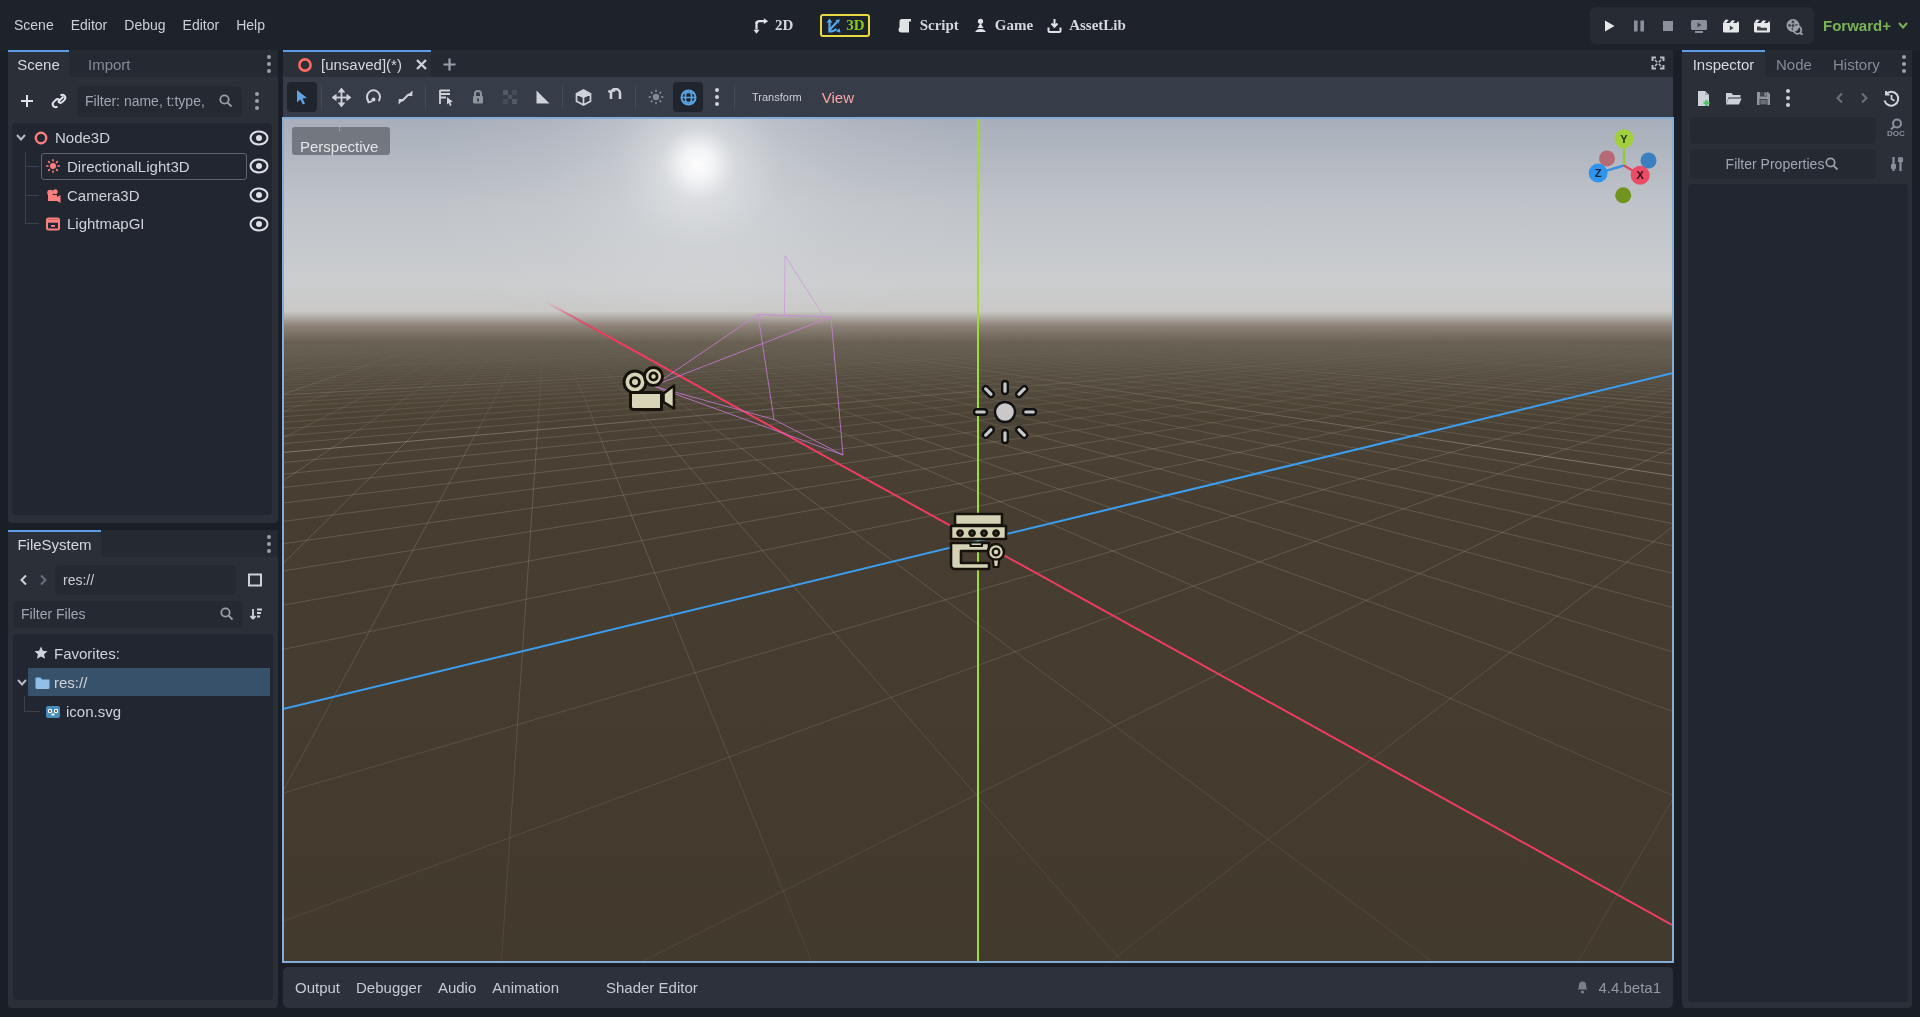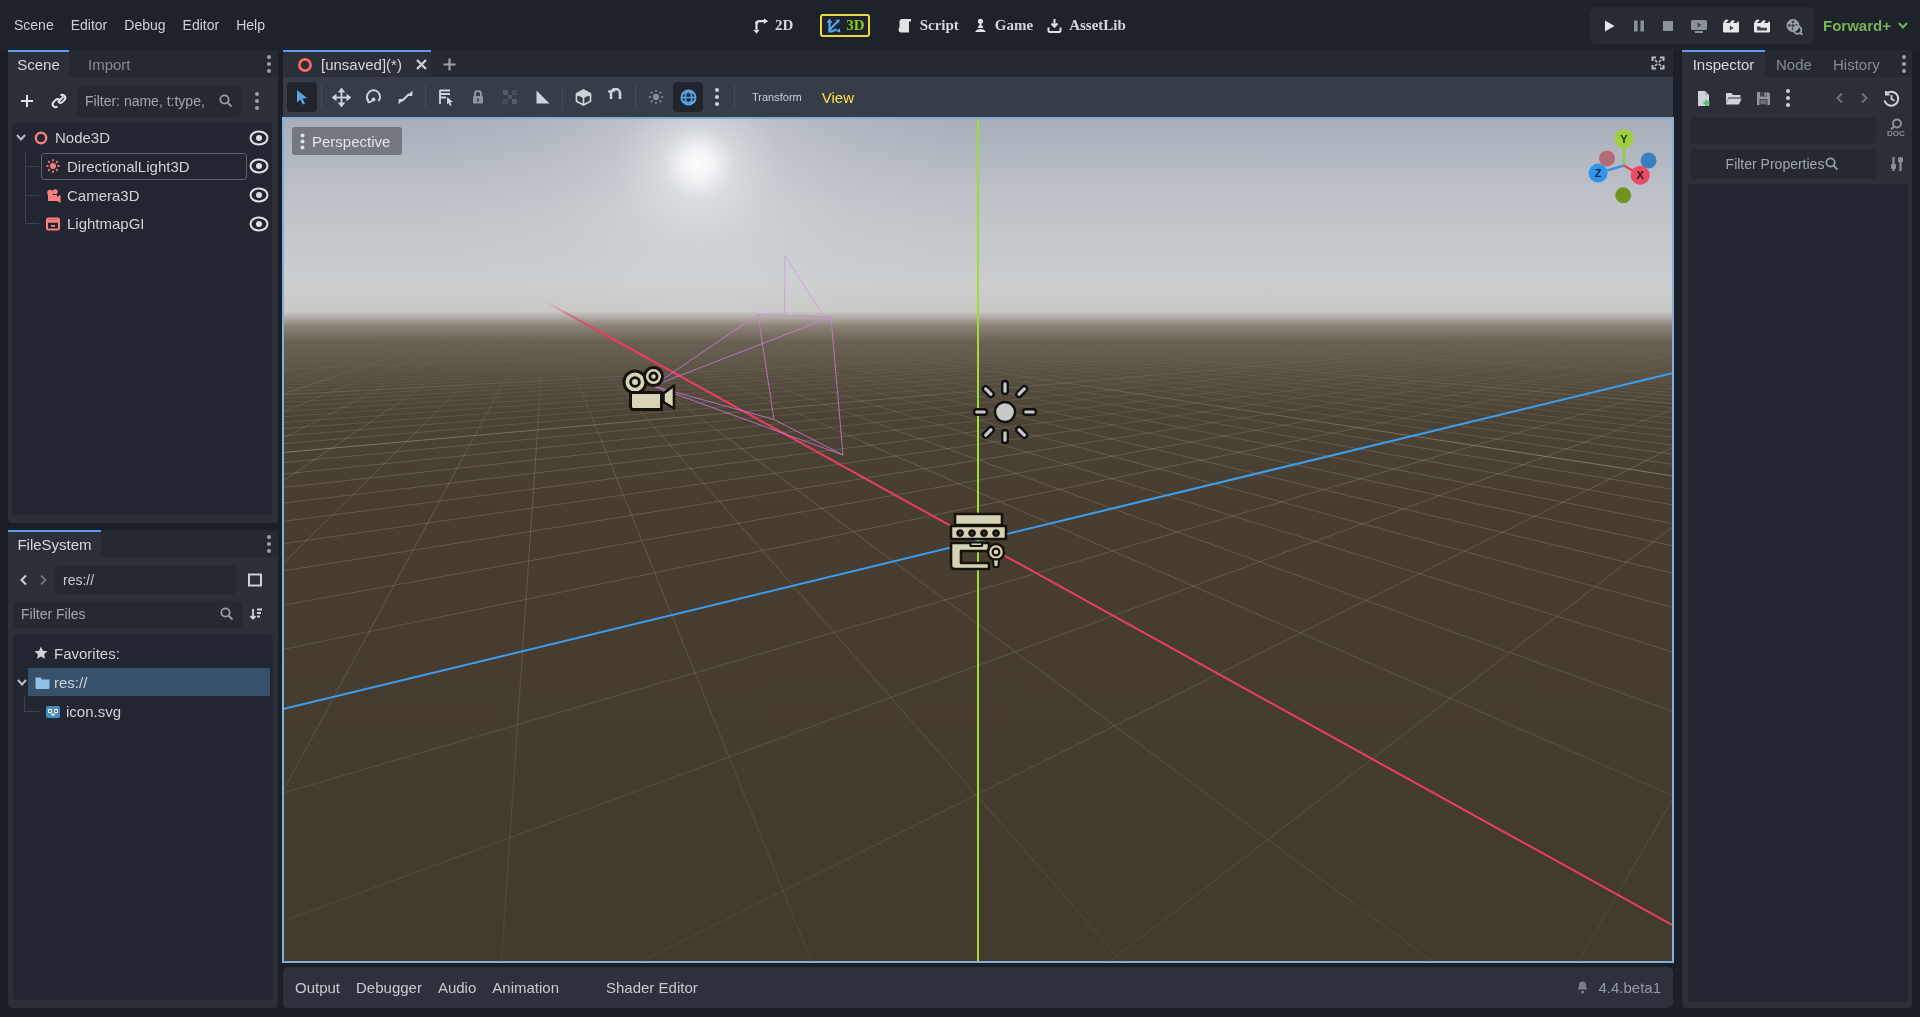--- a/index.html
+++ b/index.html
@@ -438,21 +438,21 @@
     </div>
   <div class="tbtn" style="width:24px;">
       <svg width="6" height="20" viewBox="0 0 6 20">
         <circle cx="3" cy="3" r="2" fill="#ced3d9"></circle>
         <circle cx="3" cy="10" r="2" fill="#ced3d9"></circle>
         <circle cx="3" cy="17" r="2" fill="#ced3d9"></circle>
       </svg>
     </div>
   <div class="sep" style="margin:0 3px;"></div>
   <span style="font-size:11px; color:#cbd0d6; padding:0 12px;">Transform</span>
-  <span style="font-size:15px; color:#fde047; padding:0 6px;">View</span>
+  <span style="font-size:15px; color:#fca5a5; padding:0 6px;">View</span>
 </div>
 
 <div class="abs" style="left:282px; top:117px; width:1392px; height:846px; border:2px solid #84aed8;">
 <svg width="1388" height="842" viewBox="0 0 1388 842">
 <defs>
 <linearGradient id="sky" x1="0" y1="0" x2="0" y2="193" gradientUnits="userSpaceOnUse">
   <stop offset="0" stop-color="#a8afba"></stop>
   <stop offset="0.45" stop-color="#c0c4ca"></stop>
   <stop offset="0.85" stop-color="#cbcdcf"></stop>
   <stop offset="1" stop-color="#c9c8c5"></stop>
@@ -685,21 +685,21 @@
   <circle cx="1364.5" cy="41.5" r="8" fill="#3a7fc0"></circle>
   <circle cx="1339.2" cy="76.3" r="8" fill="#71941f"></circle>
   <circle cx="1340" cy="19.7" r="9.5" fill="#a2cf3c"></circle>
   <circle cx="1356.2" cy="56.2" r="9.5" fill="#ea4c66"></circle>
   <circle cx="1314.1" cy="54.1" r="9.5" fill="#2f94ec"></circle>
   <text x="1340" y="23.7" fill="#1e2e10">Y</text>
   <text x="1356.2" y="60.2" fill="#311015">X</text>
   <text x="1314.1" y="58.1" fill="#0c2135">Z</text>
 </g>
 </svg>
-<div class="abs flex" style="left:8px; top:8px; height:28px; background:rgba(101,106,115,0.82); border-radius:3px; padding:0 12px 0 8px; gap:7px;">
+<div class="abs flex" style="left:8px; top:8px; height:28px; background:rgba(101,106,115,0.82); border-radius:3px; padding:0 12px 0 8px; gap:7px;flex-direction:column;">
   <svg width="5" height="17" viewBox="0 0 5 17">
         <circle cx="2.5" cy="2.5" r="2" fill="#dfe2e6"></circle>
         <circle cx="2.5" cy="8.5" r="2" fill="#dfe2e6"></circle>
         <circle cx="2.5" cy="14.5" r="2" fill="#dfe2e6"></circle>
       </svg>
   <span style="font-size:15px; color:#e3e5e9;">Perspective</span>
 </div>
 </div>
 
 <div class="abs flex" style="left:283px; top:967px; width:1390px; height:41px; background:#2c313b; border-radius:5px; font-size:15px; color:#c6cad1;justify-content:flex-end;">

